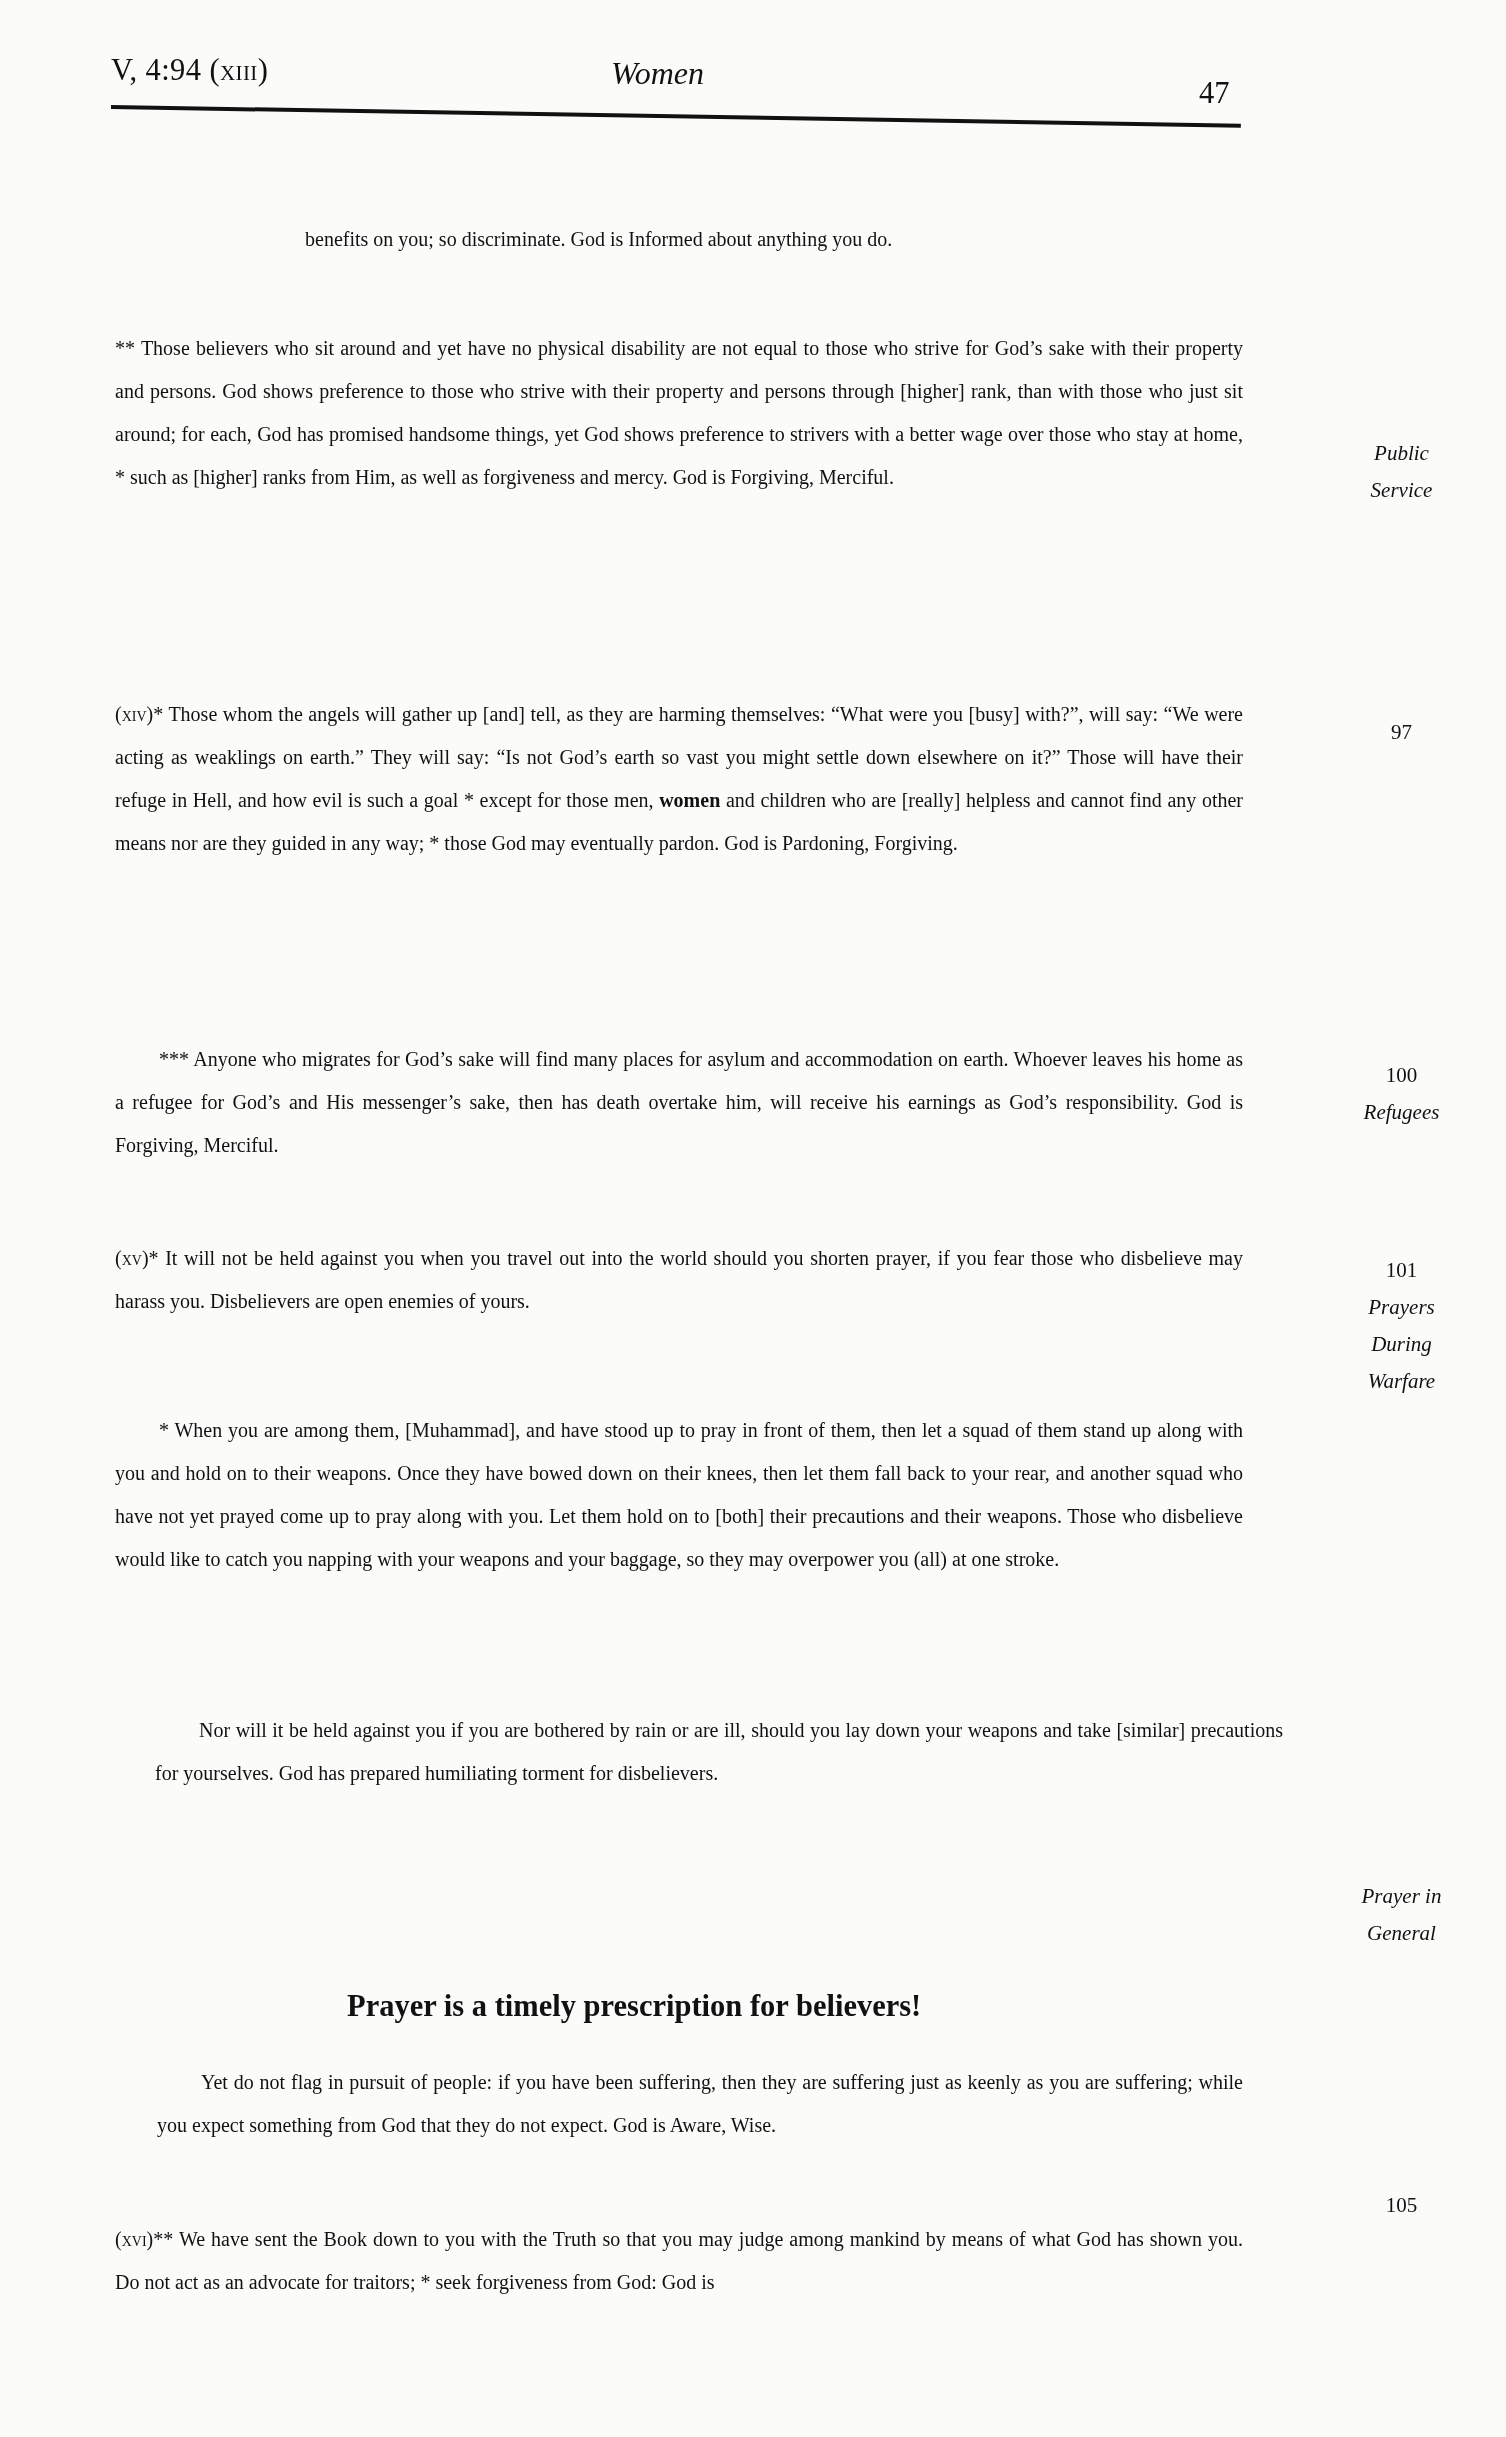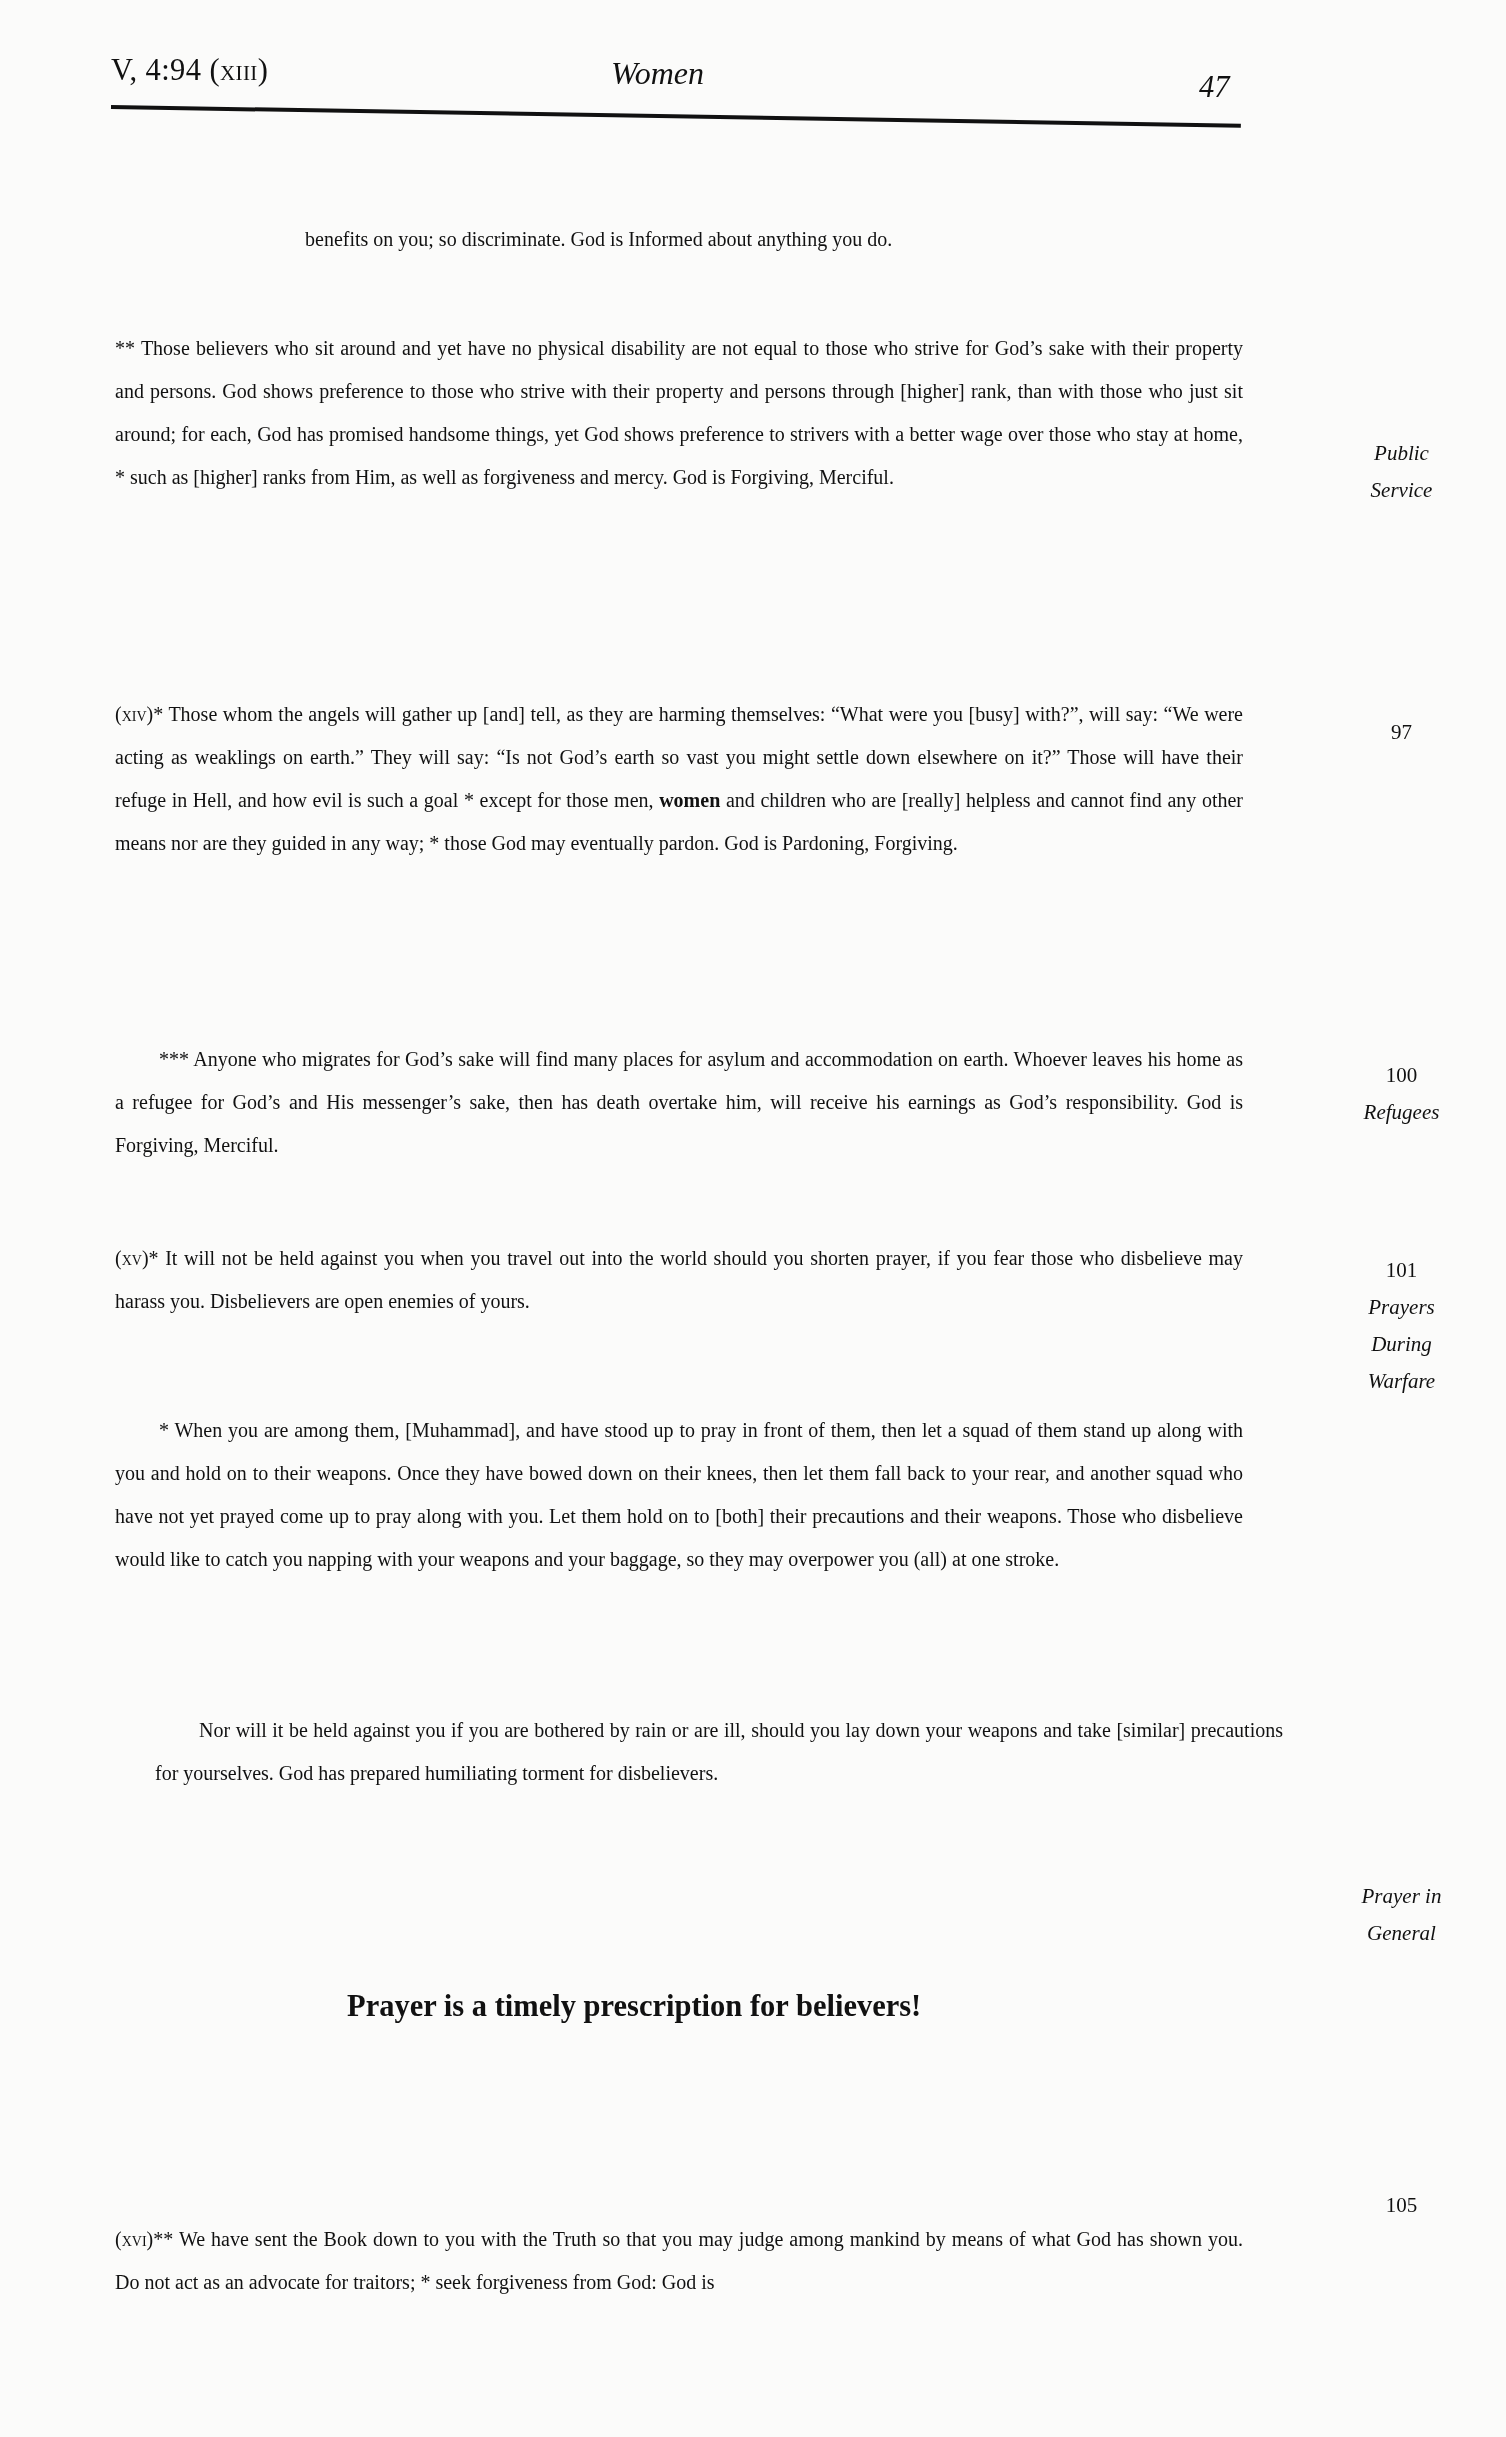--- a/index.html
+++ b/index.html
@@ -10,21 +10,21 @@
     color: #111;
     position: relative;
   }
   .page { position: absolute; left: 0; top: 0; width: 1422px; height: 2438px; }
 
   
   .running-head { position: absolute; top: 53px; left: 111px; width: 1126px; height: 61px; }
   .rh-left { position: absolute; left: 0; top: 0; font-size: 30.5px; letter-spacing: 0.4px; }
   .rh-left .sc { font-variant: small-caps; }
   .rh-center { position: absolute; left: 500px; top: 1.5px; font-size: 32px; font-style: italic; }
-  .rh-right { position: absolute; right: 7.6px; top: 17px; font-size: 30.5px; font-style: italic; }
+  .rh-right { position: absolute; right: 7.6px; top: 23px; font-size: 30.5px; }
   .rule {
     position: absolute; left: 111px; top: 105px; width: 1130px; height: 3.8px;
     background: #111; transform: rotate(0.95deg); transform-origin: left center;
   }
 
   
   .para {
     position: absolute; left: 115px; width: 1128px;
     font-size: 20px; line-height: 43px;
     text-align: justify; text-align-last: left;
@@ -84,20 +84,23 @@
     <span class="first">* When you are among them, [Muhammad], and have stood up to pray in front of them, then let a squad of them stand up along with you and hold on to their weapons. Once they have bowed down on their knees, then let them fall back to your rear, and another squad who have not yet prayed come up to pray along with you. Let them hold on to [both] their precautions and their weapons. Those who disbelieve would like to catch you napping with your weapons and your baggage, so they may overpower you (all) at one stroke.</span>
   </div>
 
   <div class="para" style="top:1709px;margin-left:40px;">
     <span class="first">Nor will it be held against you if you are bothered by rain or are ill, should you lay down your weapons and take [similar] precautions for yourselves. God has prepared humiliating torment for disbelievers.</span>
   </div>
 
 
   <div class="centered-bold" style="top:1989px;">Prayer is a timely prescription for believers!</div>
 
+  <div class="para" style="left:157px;width:1086px;top:2061px;">
+    <span class="first">Yet do not flag in pursuit of people: if you have been suffering, then they are suffering just as keenly as you are suffering; while you expect something from God that they do not expect. God is Aware, Wise.</span>
+  </div>
 
   <div class="para" style="top:2218px;">
     <span class="sc">(xvi)</span><span>** We have sent the Book down to you with the Truth so that you may judge among mankind by means of what God has shown you. Do not act as an advocate for traitors; * seek forgiveness from God: God is</span>
   </div>
 
   <div class="margin-note" style="top:435px;">
     <span class="label">Public</span>
     <span class="label">Service</span>
   </div>
 

